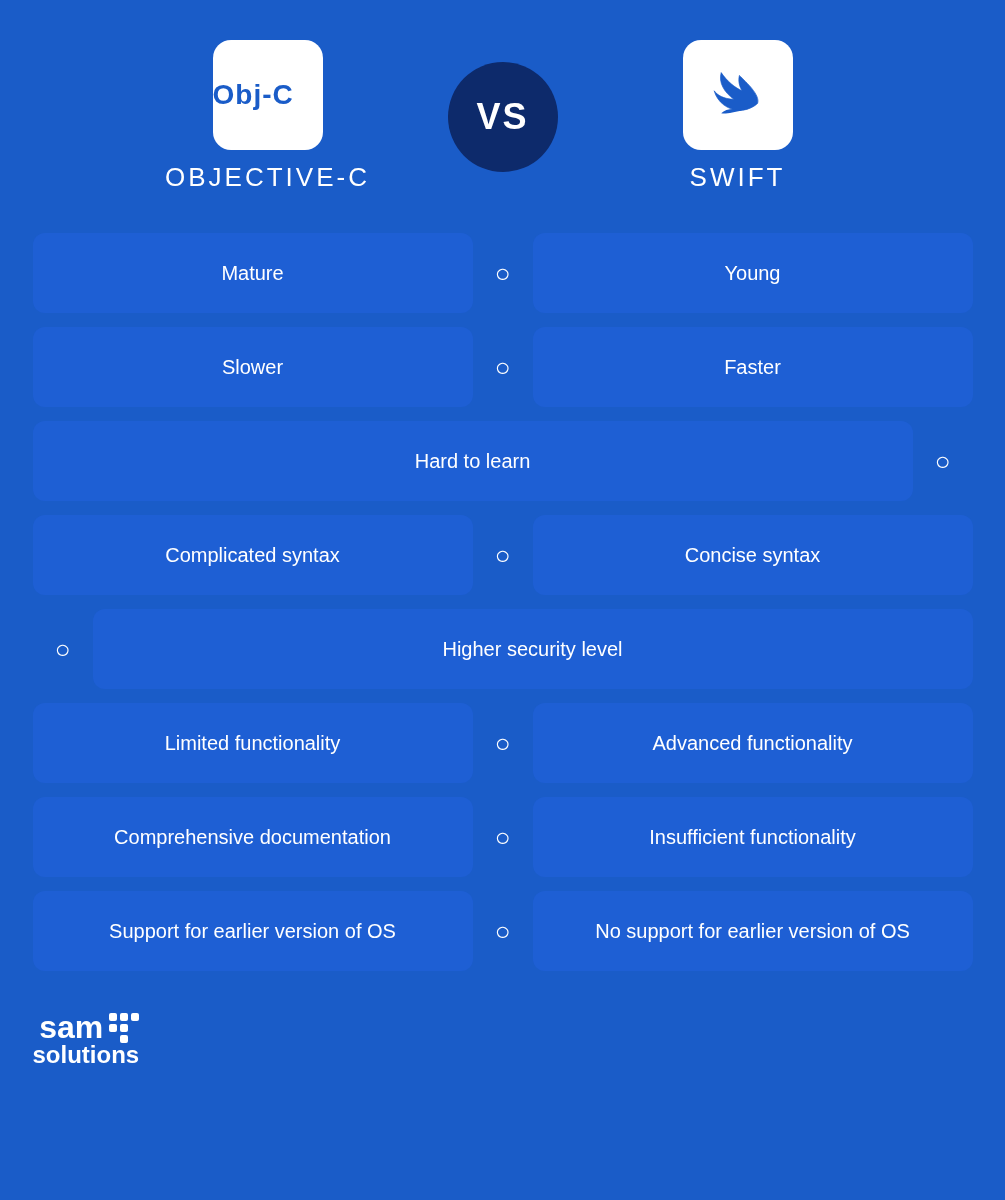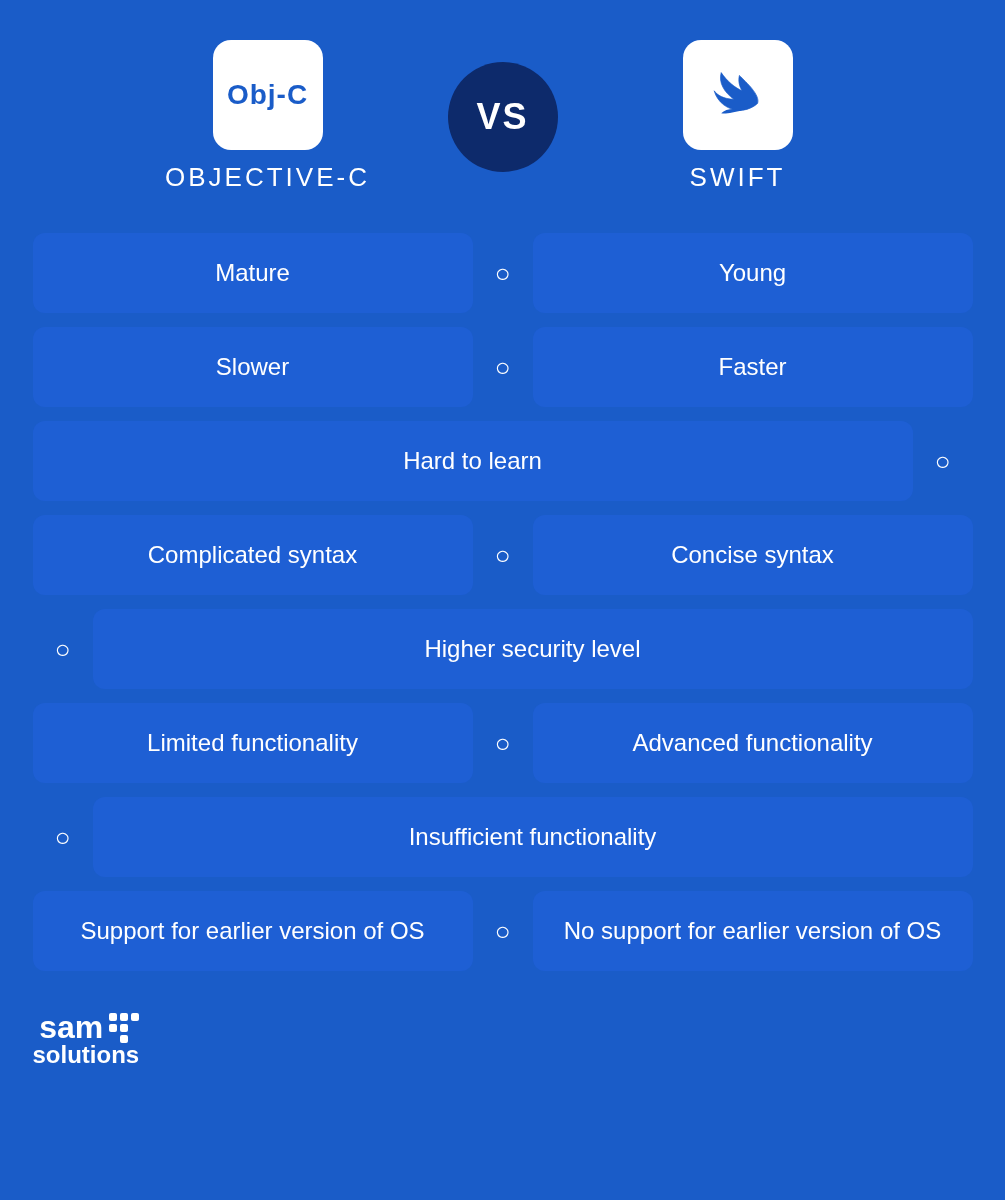--- a/index.html
+++ b/index.html
@@ -32,21 +32,20 @@
       width: 280px;
     }
 
     .logo-box {
       background: white;
       border-radius: 18px;
       width: 110px;
       height: 110px;
       display: flex;
       align-items: center;
-      justify-content: center;
       font-size: 28px;
       font-weight: bold;
       color: #1a5cc8;
       letter-spacing: 1px;
     }
 
     .vs-circle {
       width: 110px;
       height: 110px;
       background: #0d2a6b;
@@ -97,21 +96,21 @@
       align-items: center;
       gap: 0;
       width: 100%;
     }
 
     .cell {
       background: #1e5fd4;
       border-radius: 12px;
       padding: 22px 20px;
       text-align: center;
-      font-size: 24px;
+      font-size: 20px;
       color: white;
       flex: 1;
       min-height: 80px;
       display: flex;
       align-items: center;
       justify-content: center;
       line-height: 1.3;
     }
 
     .vs-dot {
@@ -217,20 +216,21 @@
     <div class="comparison-row">
       <div class="vs-dot">○</div>
       <div class="cell">Higher security level</div>
     </div>
     <div class="comparison-row">
       <div class="cell">Limited functionality</div>
       <div class="vs-dot">○</div>
       <div class="cell">Advanced functionality</div>
     </div>
     <div class="comparison-row">
+      <div class="cell">Comprehensive documentation</div>
       <div class="vs-dot">○</div>
       <div class="cell">Insufficient functionality</div>
     </div>
     <div class="comparison-row">
       <div class="cell">Support for earlier version of OS</div>
       <div class="vs-dot">○</div>
       <div class="cell">No support for earlier version of OS</div>
     </div>
   </div>
 

